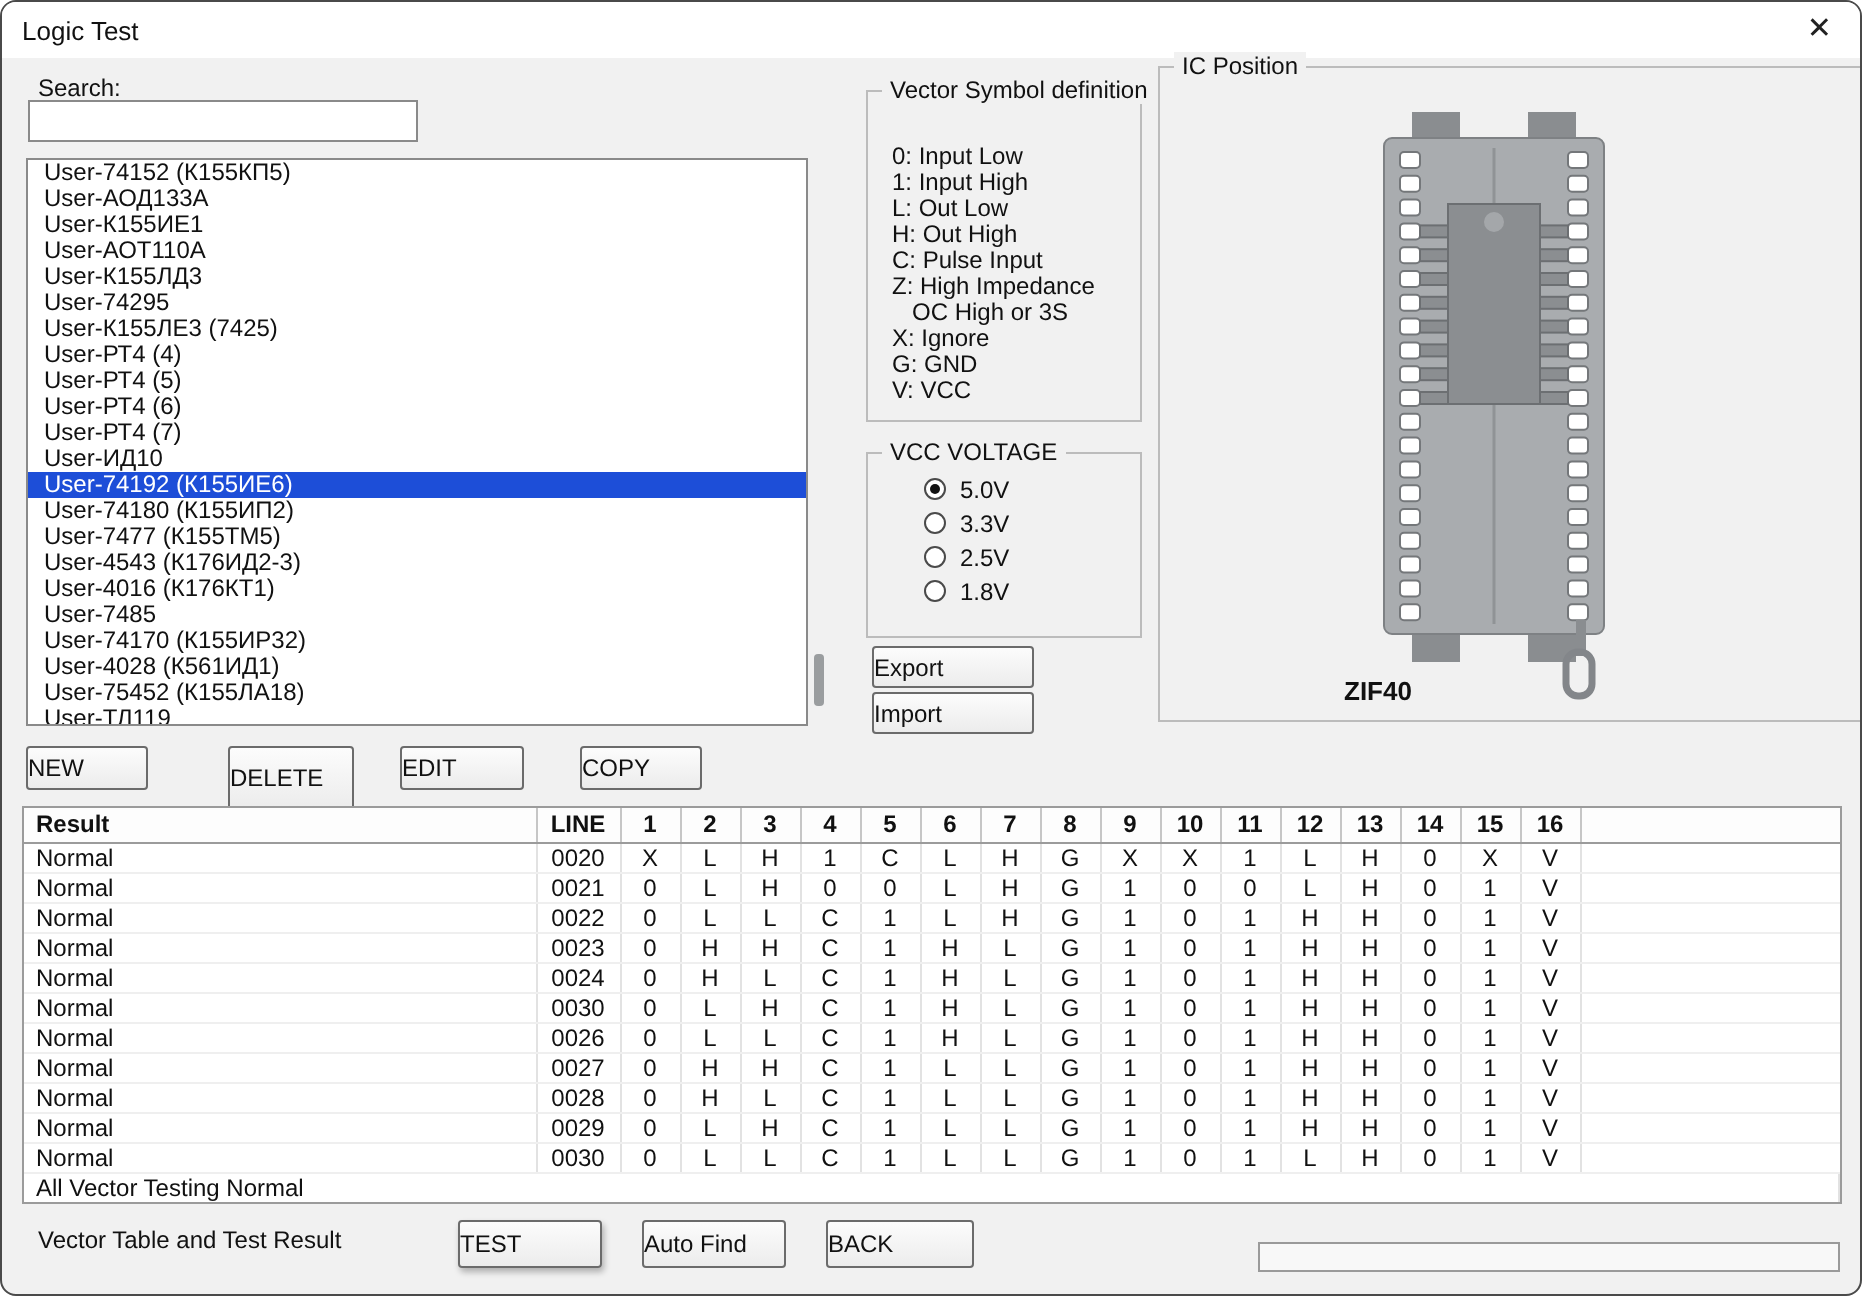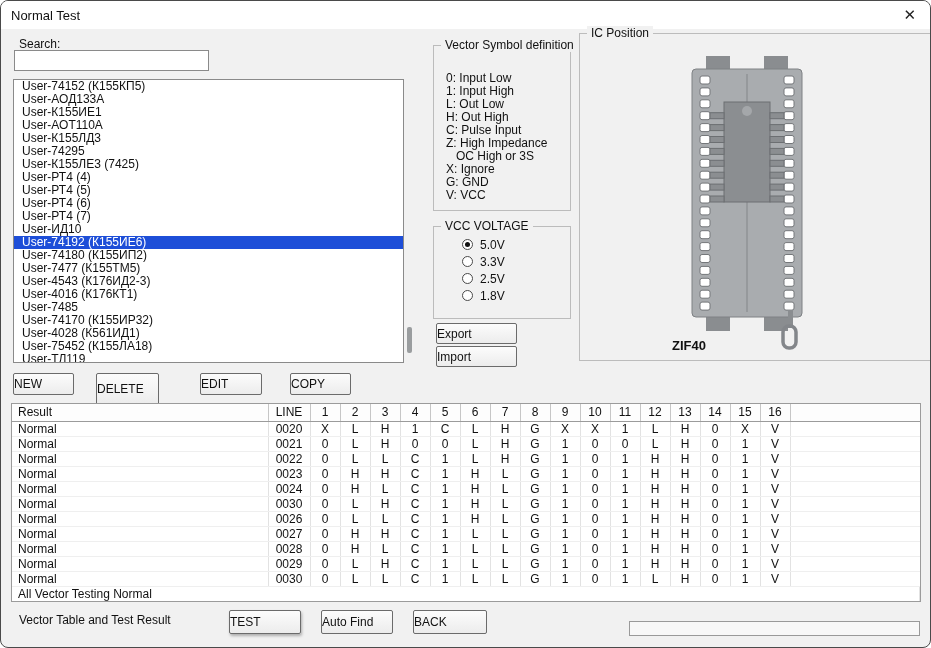--- a/index.html
+++ b/index.html
@@ -23,37 +23,37 @@
   .sym-list{position:absolute;left:12px;top:26px;right:4px}
   .sym-line{font-size:12px;line-height:13px;color:#111;white-space:pre}
   .vcc-opts{position:absolute;left:28px;top:10px}
   .radio-row{display:block;height:17px;line-height:17px;font-size:12px;color:#111;cursor:pointer;white-space:nowrap}
   .radio{display:inline-block;width:11px;height:11px;border:1px solid #4a4a4a;border-radius:50%;background:#fff;vertical-align:-1px;margin-right:7px;position:relative}
   .radio.checked::after{content:"";position:absolute;left:2px;top:2px;width:5px;height:5px;border-radius:50%;background:#111}
   .zif-wrap{position:absolute;left:92px;top:20px;width:150px;height:300px}
   .zif-label{position:absolute;left:92px;top:304px;width:150px;text-align:left;font-weight:bold;font-size:13px;color:#111}
   .table-wrap{position:absolute;left:10px;top:402px;width:910px;height:199px;background:#fff;border:1px solid #9b9b9b;overflow:hidden}
   table{border-collapse:collapse;table-layout:fixed;width:100%}
-  th{height:17px;font-weight:normal;font-size:12px;color:#111;border-right:1px solid #c6c6c6;border-bottom:1px solid #9b9b9b;background:#fdfdfd;padding:0;text-align:center;white-space:nowrap}
+  th{height:17px;font-weight:bold;font-size:12px;color:#111;border-right:1px solid #c6c6c6;border-bottom:1px solid #9b9b9b;background:#fdfdfd;padding:0;text-align:center;white-space:nowrap}
   td{height:14px;line-height:14px;font-size:12px;color:#111;border-right:1px solid #e2e2e2;border-bottom:1px solid #efefef;padding:0;text-align:center;white-space:nowrap}
   th.col-result,td.col-result{text-align:left;padding-left:6px}
   .col-result{width:256px}
   .col-line{width:42px}
   .col-pin{width:30px}
   .col-fill{width:auto;border-right:none !important}
   td.footer-cell{border-bottom:1px solid #cfcfcf}
   .progress{position:absolute;left:628px;top:620px;width:291px;height:15px;border:1px solid #9a9a9a;background:#f8f8f8}
 </style>
 </head>
 <body>
 
 <div class="window">
 
   <div class="titlebar">
-    <span class="title">Normal Test</span>
+    <span class="title">Logic Test</span>
     <span class="close-btn">✕</span>
   </div>
 
   <div class="lbl" style="left:18px;top:36px">Search:</div>
   <input class="search-input" type="text" value="" style="">
 
   <div class="listbox">
       <div class="list-item">User-74152 (К155КП5)</div>
       <div class="list-item">User-АОД133А</div>
       <div class="list-item">User-К155ИЕ1</div>
@@ -75,21 +75,21 @@
       <div class="list-item">User-74170 (К155ИР32)</div>
       <div class="list-item">User-4028 (К561ИД1)</div>
       <div class="list-item">User-75452 (К155ЛА18)</div>
       <div class="list-item">User-ТЛ119</div>
     </div>
   <div class="list-scrollbar">
     <div class="list-scroll-thumb"></div>
   </div>
 
   <button class="btn" style="left:12px;top:372px;width:61px;height:22px">NEW</button>
-  <button class="btn" style="left:95px;top:372px;width:63px;height:32px">DELETE</button>
+  <button class="btn" style="left:113px;top:372px;width:63px;height:32px">DELETE</button>
   <button class="btn" style="left:199px;top:372px;width:62px;height:22px">EDIT</button>
   <button class="btn" style="left:289px;top:372px;width:61px;height:22px">COPY</button>
 
   <div class="groupbox" style="left:432px;top:44px;width:138px;height:166px">
     <span class="gb-label">Vector Symbol definition</span>
     <div class="sym-list">
         <div class="sym-line">0: Input Low</div>
         <div class="sym-line">1: Input High</div>
         <div class="sym-line">L: Out Low</div>
         <div class="sym-line">H: Out High</div>

